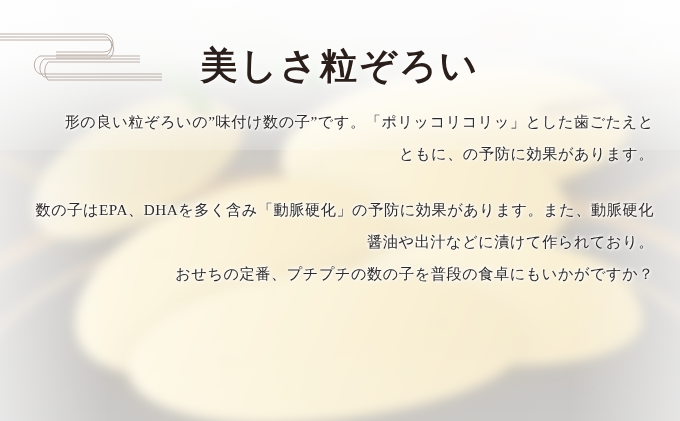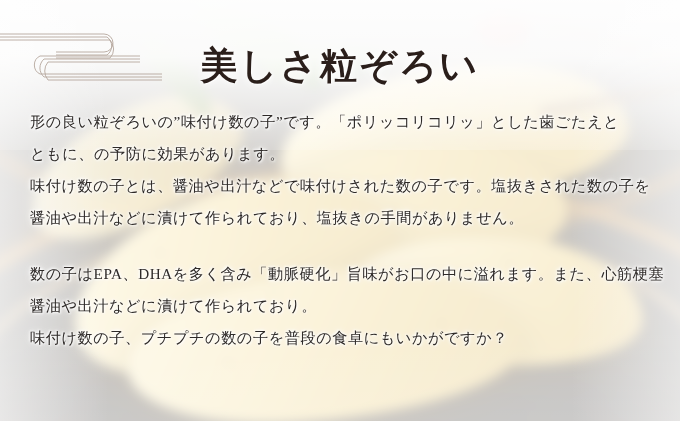--- a/index.html
+++ b/index.html
@@ -197,20 +197,21 @@
   }
 
   .para { margin: 0; }
   .para + .para { margin-top: 0; }
 
   .line {
     display: block;
     height: 32px;
     line-height: 32px;
     white-space: nowrap;
+    text-align: right;
   }
 
   .spacer { display: block; height: 24px; }
 </style>
 </head>
 <body>
 
 <div id="stage">
 
   <div class="photo">
@@ -264,31 +265,27 @@
 
   <h1 class="headline">美しさ粒ぞろい</h1>
 
   <div class="copy">
 
     <p class="para">
       <span class="line">形の良い粒ぞろいの”味付け数の子”です。「ポリッコリコリッ」とした歯ごたえと</span>
       <span class="line">ともに、の予防に効果があります。</span>
     </p>
 
+
+    <span class="spacer"></span>
+
     <p class="para">
-      <span class="line">味付け数の子とは、醤油や出汁などで味付けされた数の子です。塩抜きされた数の子を</span>
-      <span class="line">醤油や出汁などに漬けて作られており、塩抜きの手間がありません。</span>
-    </p>
-
-    <span class="spacer"></span>
-
-    <p class="para">
-      <span class="line">数の子はEPA、DHAを多く含み「動脈硬化」旨味がお口の中に溢れます。また、心筋梗塞</span>
+      <span class="line">数の子はEPA、DHAを多く含み「動脈硬化」の予防に効果があります。また、動脈硬化</span>
       <span class="line">醤油や出汁などに漬けて作られており。</span>
     </p>
 
     <p class="para">
-      <span class="line">味付け数の子、プチプチの数の子を普段の食卓にもいかがですか？</span>
+      <span class="line">おせちの定番、プチプチの数の子を普段の食卓にもいかがですか？</span>
     </p>
 
   </div>
 
 </div>
 
 </body></html>

